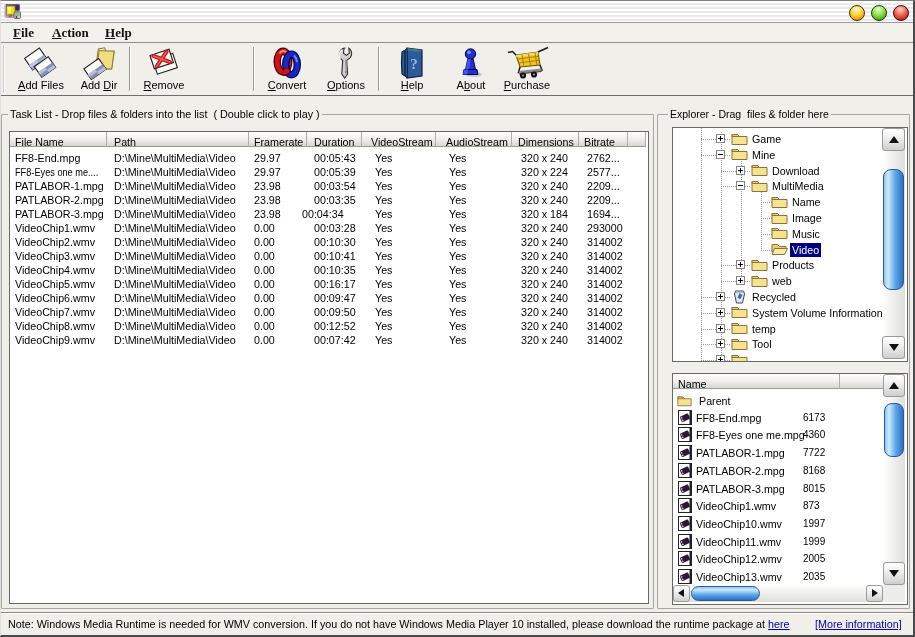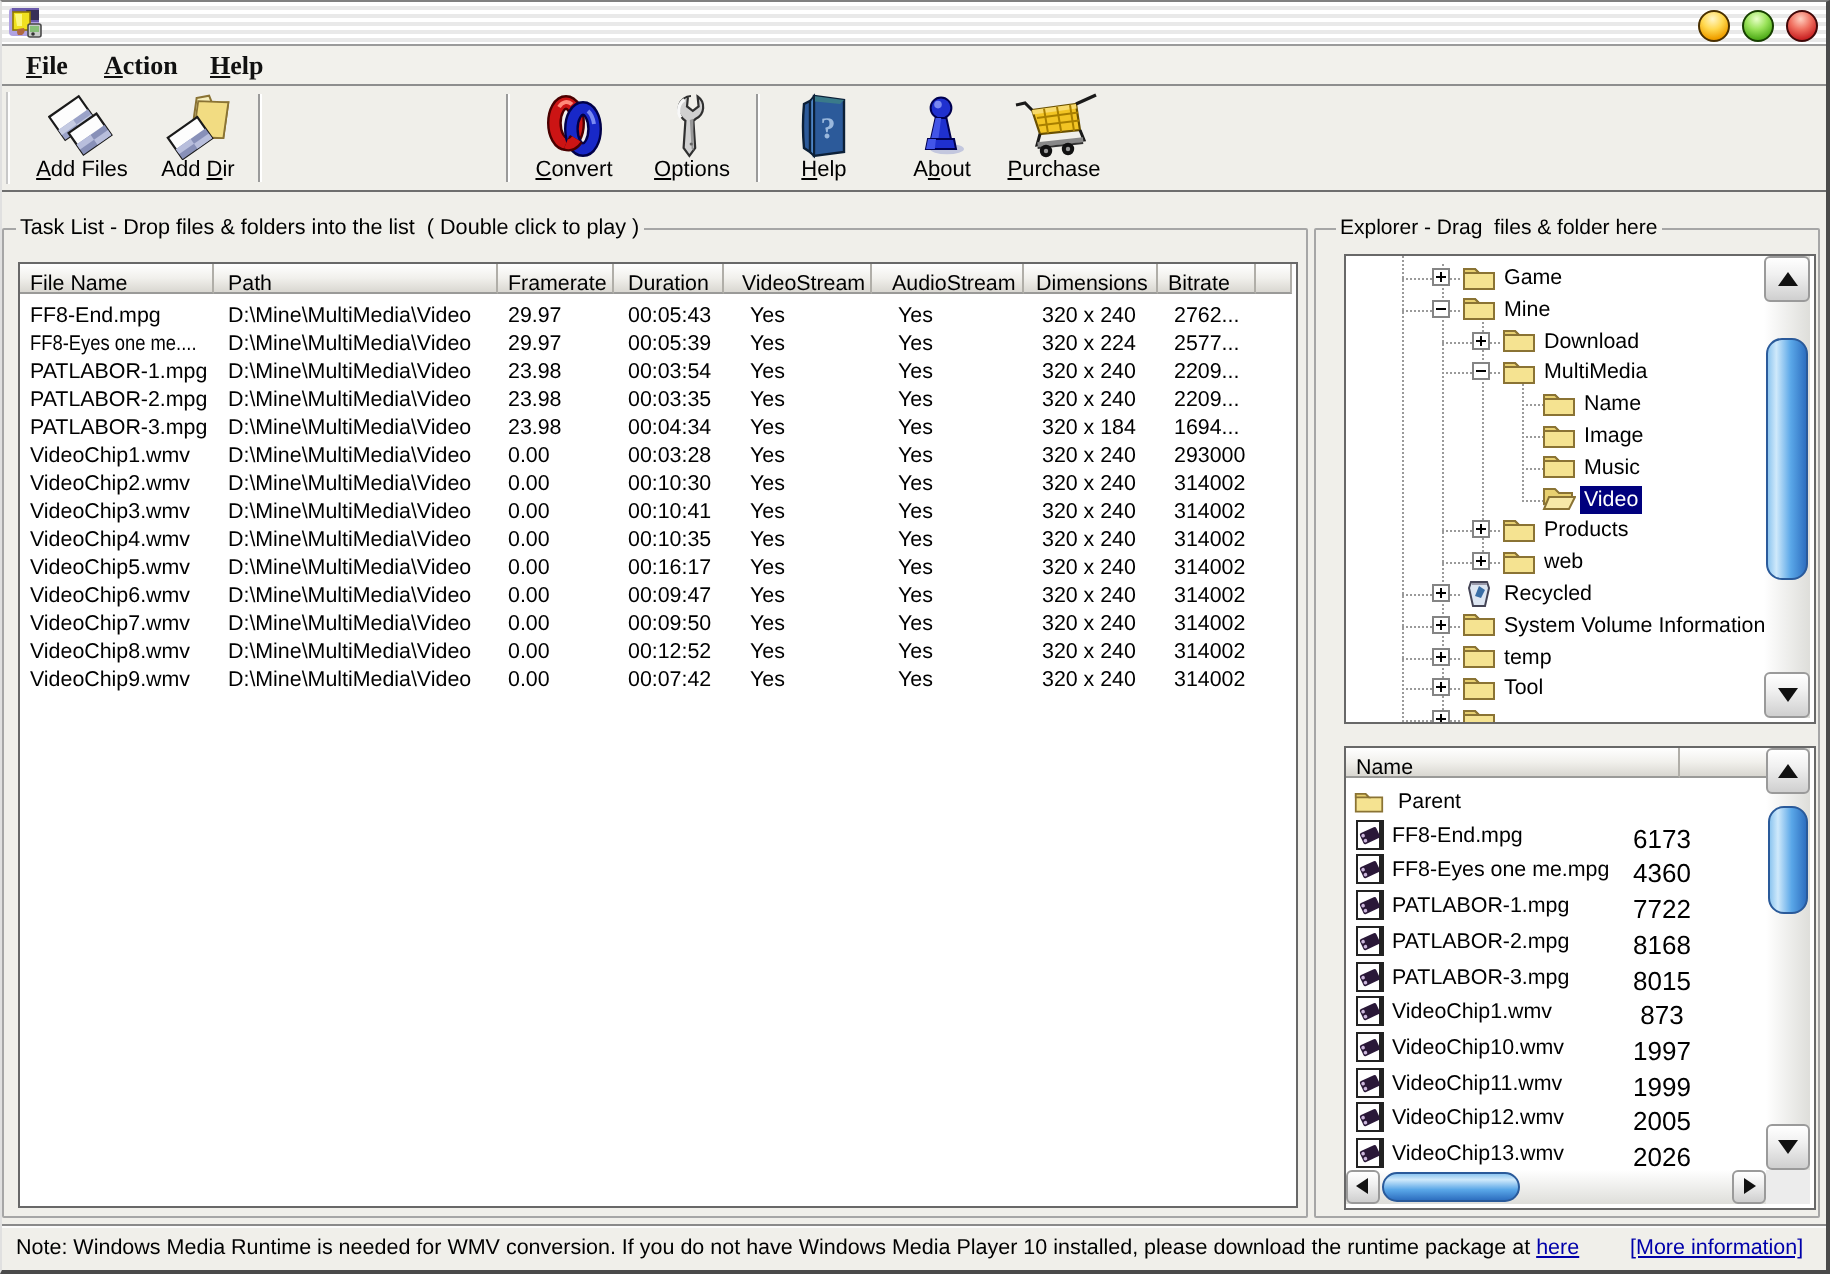--- a/index.html
+++ b/index.html
@@ -50,21 +50,21 @@
 .vdot{position:absolute;width:1px;background-image:linear-gradient(180deg,#9a9a9a 50%,transparent 50%);background-size:1px 2px}
 .hdot{position:absolute;height:1px;background-image:linear-gradient(90deg,#9a9a9a 50%,transparent 50%);background-size:2px 1px}
 .pm{position:absolute;width:9px;height:9px;background:#fff;border:1px solid #848484;box-sizing:border-box}
 .pmh{position:absolute;width:5px;height:1px;background:#000}
 .pmv{position:absolute;width:1px;height:5px;background:#000}
 .fold{position:absolute;width:17px;height:15px}
 .tlab{position:absolute;font-size:10.7px;color:#000;white-space:nowrap;padding:1px 2px;line-height:12px}
 .tlab.sel{background:#00007e;color:#fff}
 .fico{position:absolute;width:15px;height:15px}
 .flab{position:absolute;font-size:10.7px;color:#000;white-space:nowrap}
-.fnum{position:absolute;font-size:13px;color:#000;left:118px;width:80px;text-align:center}
+.fnum{position:absolute;font-size:10px;color:#000;left:130px;width:80px;text-align:left}
 
 #status{position:absolute;left:1px;top:612px;width:913px;height:23px;background:#f0efea;border-top:1px solid #8a8a8a;box-shadow:inset 0 1px 0 #fbfbfb}
 #status .t{position:absolute;left:7px;top:5px;font-size:10.75px;white-space:pre;color:#000}
 a.lnk{color:#0000aa;text-decoration:underline}
 </style></head>
 <body>
 <div id="frame"></div>
 <div id="title">
   <svg style="position:absolute;left:3px;top:2px" width="17" height="17" viewBox="0 0 17 17">
     <rect x="0.5" y="1" width="15" height="14" rx="2" fill="#b0a2e2"></rect>
@@ -114,20 +114,33 @@
     <g transform="translate(13,23) rotate(-35)">
           <rect x="-9" y="-6.5" width="18" height="13" fill="#fdfdfd" stroke="#1a1a1a" stroke-width="1.1"></rect>
       <path d="M-9,0.5 L9,0.5 L9,6.5 L-9,6.5 Z" fill="#8890b8"></path>
           <path d="M-9,0.5 L0,0.5 L0,3.5 L-9,3.5 Z" fill="#b8bedc"></path>
           <path d="M0,3.5 L9,3.5 L9,6.5 L0,6.5Z" fill="#b8bedc"></path>
         </g>
     </svg>
       <div class="lbl">Add <u>D</u>ir</div>
     </div>
   <div class="tsep" style="left:128px"></div>
+  <div class="tbtn" style="left:135px">
+      <svg class="ticon" viewBox="0 0 34 34">
+    <g transform="translate(19,19) rotate(-18)">
+          <rect x="-11" y="-9" width="21" height="15" fill="#fafafa" stroke="#1a1a1a" stroke-width="1.1"></rect>
+        </g>
+    <g transform="translate(15,14) rotate(-18)">
+          <rect x="-10" y="-8" width="20" height="14" fill="#fff6f2" stroke="#1a1a1a" stroke-width="1.1"></rect>
+     <path d="M-7,-6.5 L7,4.5 M7,-6.5 L-7,4.5" stroke="#c41414" stroke-width="4" stroke-linecap="round"></path>
+     <path d="M-7,-6.5 L7,4.5 M7,-6.5 L-7,4.5" stroke="#e86a5a" stroke-width="1.4" stroke-linecap="round"></path>
+        </g>
+    </svg>
+      <div class="lbl"><u>R</u>emove</div>
+    </div>
   <div class="tsep" style="left:252px"></div>
   <div class="tbtn" style="left:258px">
       <svg class="ticon" viewBox="0 0 34 34">
     <g fill="none">
       <ellipse cx="13" cy="15.5" rx="5.8" ry="10.3" stroke="#4a0000" stroke-width="7.4"></ellipse>
       <ellipse cx="13" cy="15.5" rx="5.8" ry="10.3" stroke="#cc1414" stroke-width="5"></ellipse>
       <path d="M9.5,7.5 A 5.8,10.3 0 0 1 16,6.2" stroke="#ff8a7a" stroke-width="2"></path>
       <ellipse cx="21.5" cy="18.5" rx="5.8" ry="10.3" stroke="#000048" stroke-width="7.4"></ellipse>
       <ellipse cx="21.5" cy="18.5" rx="5.8" ry="10.3" stroke="#1828c8" stroke-width="5"></ellipse>
       <path d="M24,9.5 A 5.8,10.3 0 0 1 27,16" stroke="#7a8af2" stroke-width="2"></path>
@@ -257,21 +270,21 @@
       <span style="left:304px">00:03:35</span>
       <span style="left:365px">Yes</span>
       <span style="left:439px">Yes</span>
       <span style="left:511px">320 x 240</span>
       <span style="left:577px">2209...</span>
     </div>
 <div class="trow" style="left:0;top:75px;width:636px">
       <span style="left:5px">PATLABOR-3.mpg</span>
       <span style="left:104px">D:\Mine\MultiMedia\Video</span>
       <span style="left:244px">23.98</span>
-      <span style="left:304px">00:04:34</span>
+      <span style="left:292px">00:04:34</span>
       <span style="left:365px">Yes</span>
       <span style="left:439px">Yes</span>
       <span style="left:511px">320 x 184</span>
       <span style="left:577px">1694...</span>
     </div>
 <div class="trow" style="left:0;top:89px;width:636px">
       <span style="left:5px">VideoChip1.wmv</span>
       <span style="left:104px">D:\Mine\MultiMedia\Video</span>
       <span style="left:244px">0.00</span>
       <span style="left:304px">00:03:28</span>
@@ -609,21 +622,21 @@
 <svg class="fico" style="left:5px;top:195px" viewBox="0 0 15 15">
 <rect x="0.5" y="0.5" width="13" height="14" fill="#fff" stroke="#222" stroke-width="1"></rect>
 <rect x="11.5" y="0.5" width="2" height="14" fill="#222"></rect>
 <g transform="translate(6.5,8) rotate(-25)">
  <rect x="-4" y="-3" width="9" height="6" rx="1" fill="#2a1838"></rect>
  <circle cx="-2.6" cy="-1.4" r="0.9" fill="#cdb8dd"></circle>
  <circle cx="-2.6" cy="1.4" r="0.9" fill="#cdb8dd"></circle>
 </g>
 </svg>
 <div class="flab" style="left:23px;top:197px">VideoChip13.wmv</div>
-<div class="fnum" style="top:197px">2026</div>
+<div class="fnum" style="top:197px">2035</div>
 <svg class="fico" style="left:5px;top:213px" viewBox="0 0 15 15">
 <rect x="0.5" y="0.5" width="13" height="14" fill="#fff" stroke="#222" stroke-width="1"></rect>
 <rect x="11.5" y="0.5" width="2" height="14" fill="#222"></rect>
 <g transform="translate(6.5,8) rotate(-25)">
  <rect x="-4" y="-3" width="9" height="6" rx="1" fill="#2a1838"></rect>
  <circle cx="-2.6" cy="-1.4" r="0.9" fill="#cdb8dd"></circle>
  <circle cx="-2.6" cy="1.4" r="0.9" fill="#cdb8dd"></circle>
 </g>
 </svg>
 <div class="flab" style="left:23px;top:215px">VideoChip14.wmv</div>

